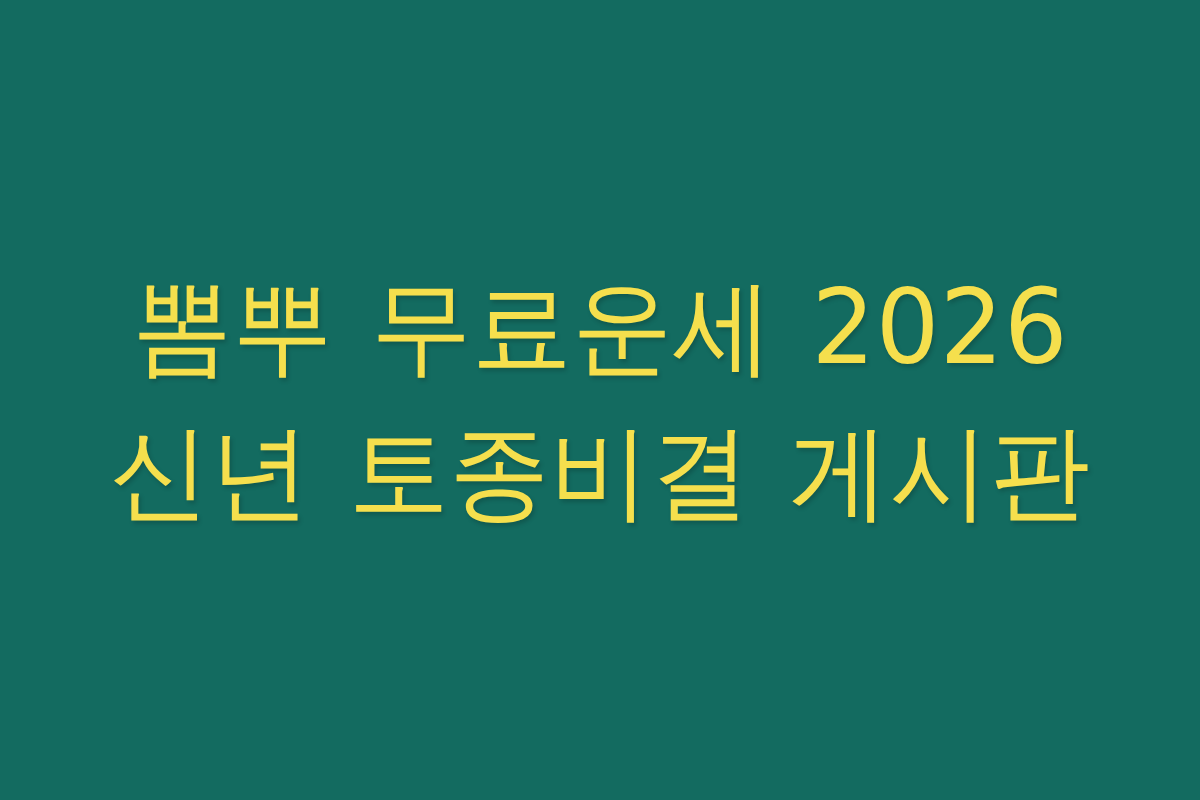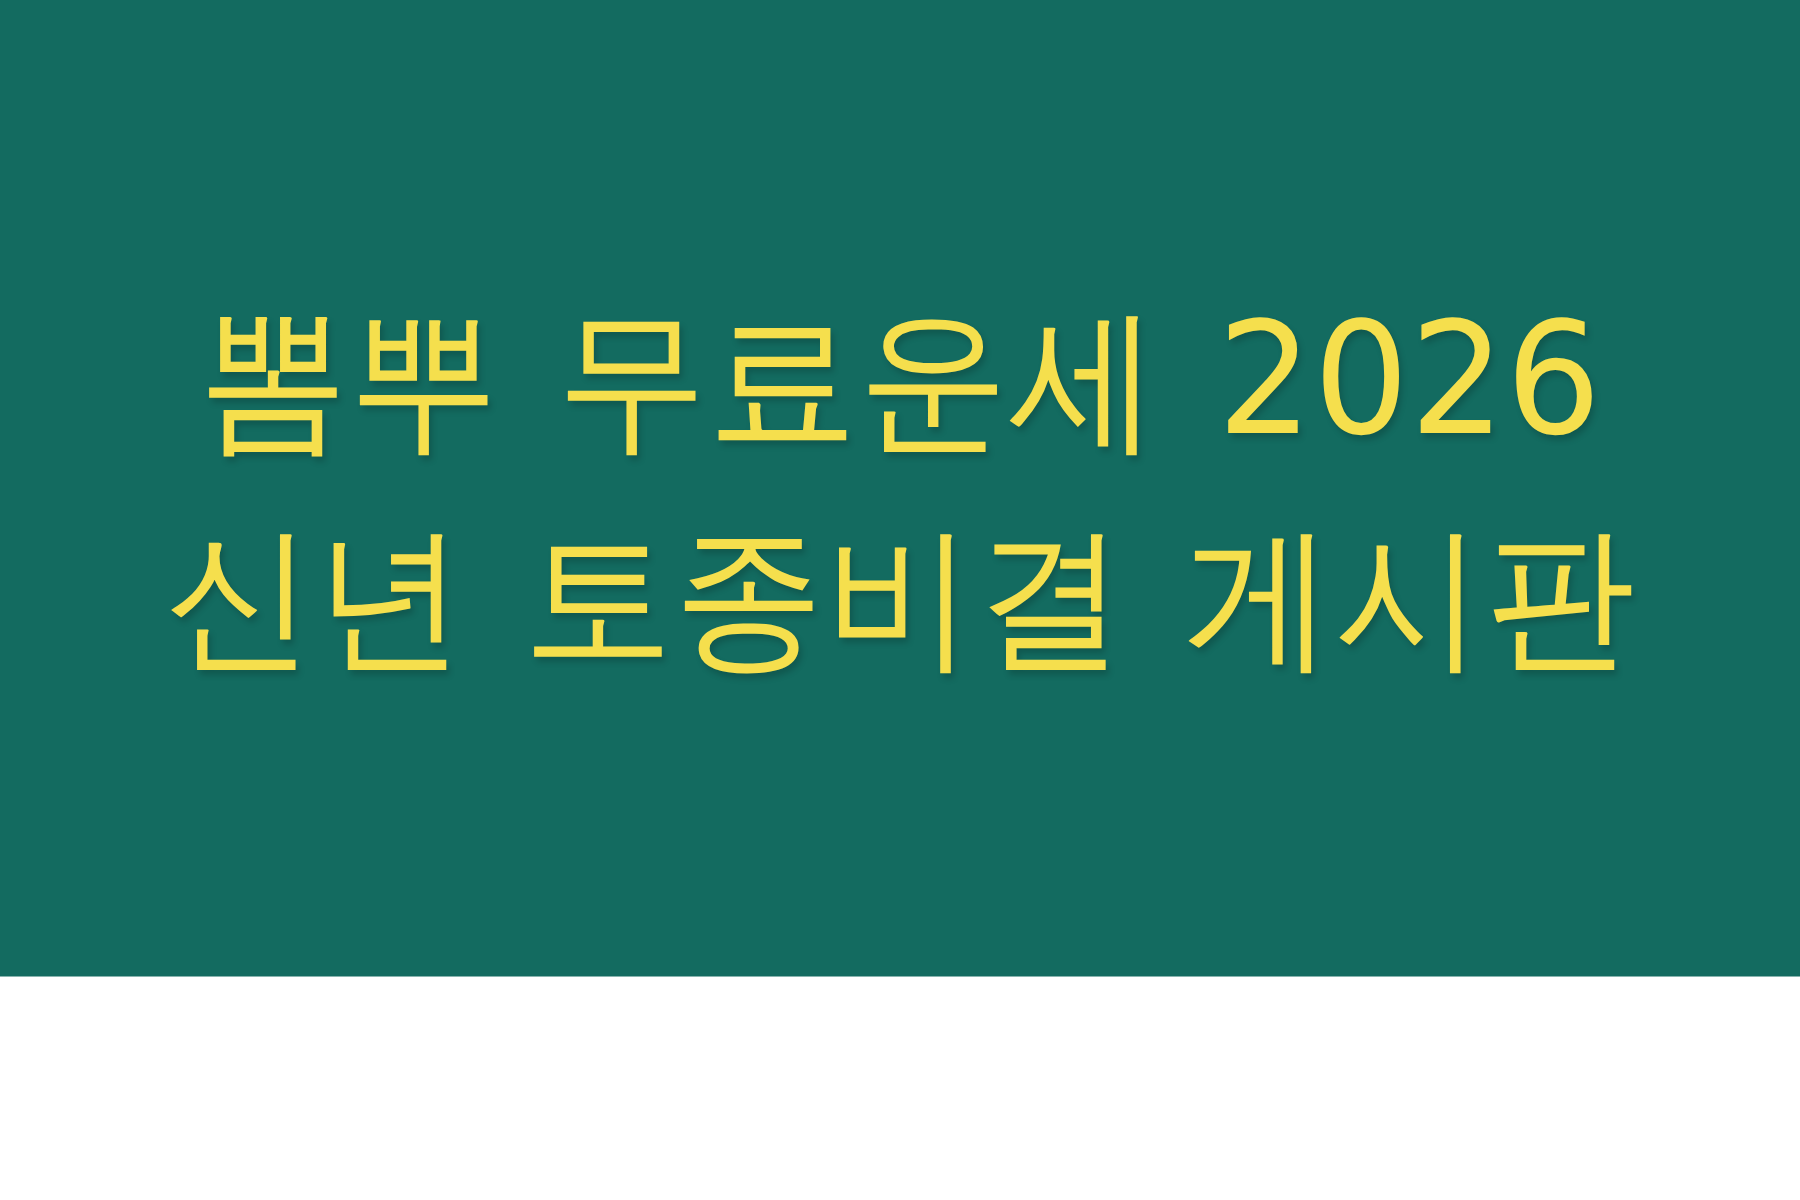--- a/index.html
+++ b/index.html
@@ -11,21 +11,21 @@
   body {
     width: 1200px;
     height: 800px;
     overflow: hidden;
     font-family: "DejaVu Sans", "Liberation Sans", sans-serif;
   }
 
   #banner {
     position: relative;
     width: 1200px;
-    height: 651px;
+    height: 800px;
     box-sizing: border-box;
     display: flex;
     align-items: center;
     justify-content: center;
     background-color: #136B60; 
   }
 
   #headline {
     display: block;
     width: 1010px;

